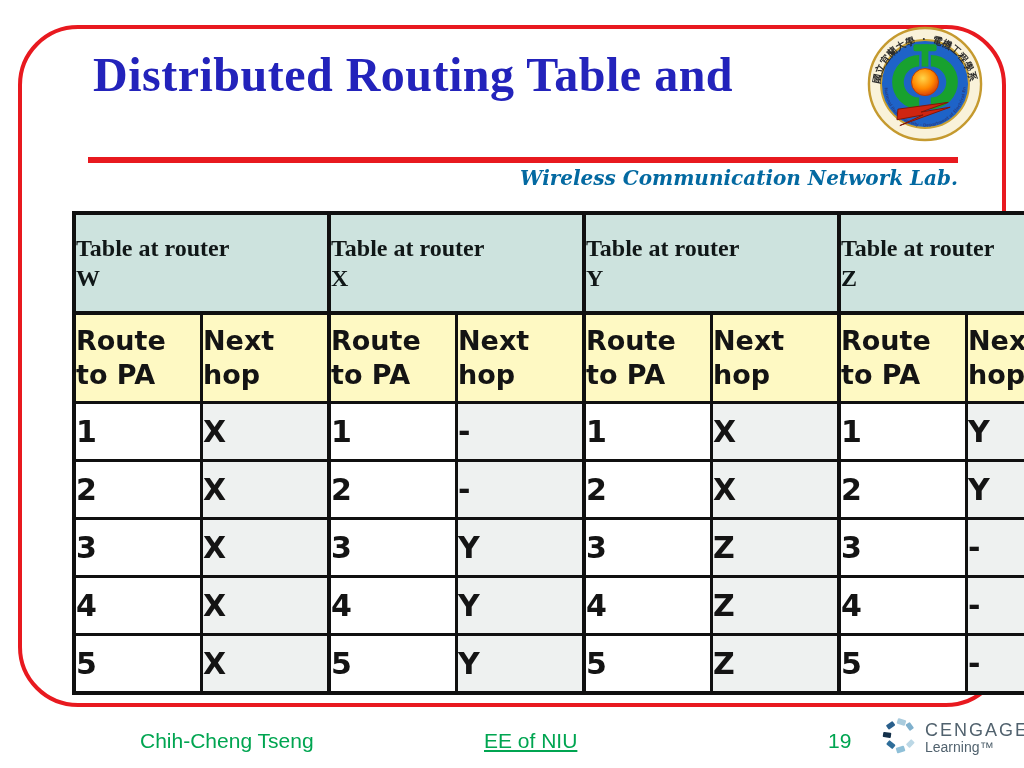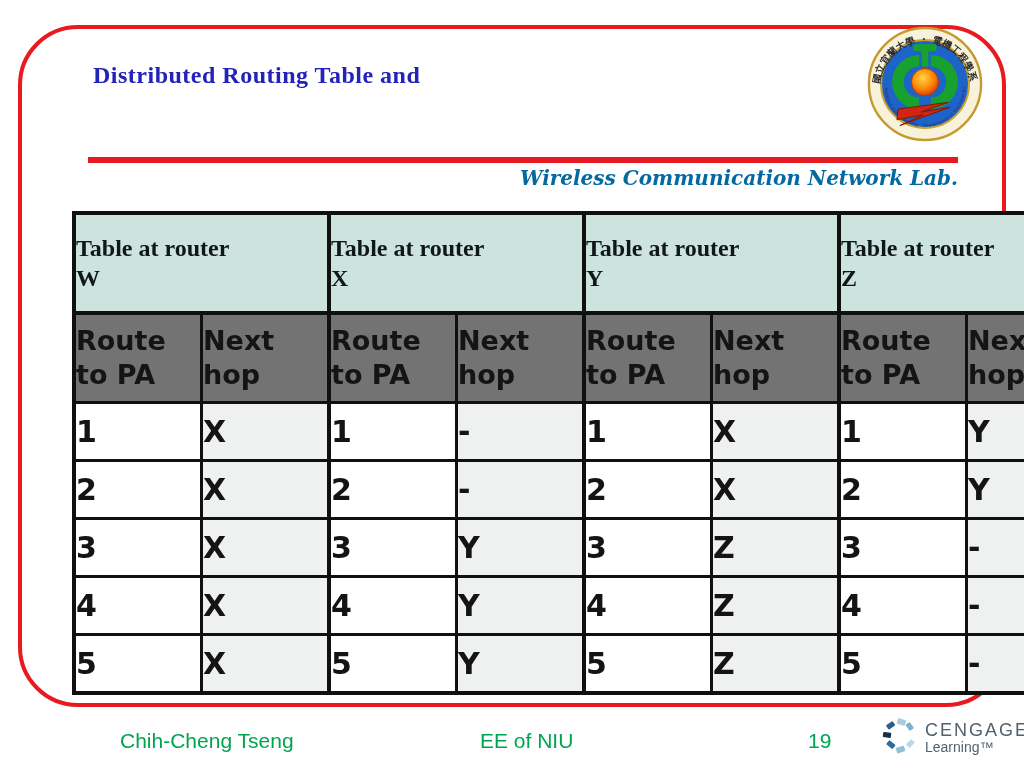--- a/index.html
+++ b/index.html
@@ -8,21 +8,21 @@
     overflow:hidden; font-family:"Liberation Sans", sans-serif;
   }
   .frame {
     position:absolute; left:18px; top:25px; width:988px; height:682px;
     box-sizing:border-box; border:4px solid #e8191f; border-radius:60px;
     z-index:1;
   }
   .title {
     position:absolute; left:93px; top:50px; margin:0; z-index:2;
     font-family:"Liberation Serif", serif; font-weight:700;
-    font-size:24px; line-height:50px; color:#2323bb; letter-spacing:0.5px;
+    font-size:48px; line-height:50px; color:#2323bb; letter-spacing:0.5px;
   }
   .title span { display:block; }
   .title-rule {
     position:absolute; left:88px; top:157px; width:870px; height:6px;
     background:#e8191f; z-index:2;
   }
   .lab {
     position:absolute; top:166px; right:66px; z-index:2;
     font-family:"DejaVu Serif", serif; font-style:italic; font-weight:700;
     font-size:20px; color:#0369a1;
@@ -35,37 +35,38 @@
     border:4px solid #101010; background:#fff;
   }
   .rt th, .rt td { border:3px solid #101010; padding:0; }
   .rt tr.r-group th {
     height:96px; background:#cde3de; border-width:4px;
     font-family:"Liberation Serif", serif; font-weight:700;
     font-size:24px; line-height:30px; color:#101717;
   }
   .rt tr.r-group th span { display:block; }
   .rt tr.r-cols th {
-    height:86px; background:#737373;
+    height:86px; background:#fef9c3;
     font-family:"DejaVu Sans", sans-serif; font-weight:700;
     font-size:27px; line-height:34px; color:#141414; white-space:pre-line;
   }
   .rt td {
     height:55px; font-family:"DejaVu Sans", sans-serif; font-weight:700;
     font-size:30px; color:#141414; background:#ffffff;
   }
   .rt td.gray { background:#eef1f0; }
   .rt .gstart { border-left-width:4px; }
 
   .ftext {
     position:absolute; top:729px; z-index:2; font-size:21px; color:#00a551;
     font-family:"Liberation Sans", sans-serif;
+    margin-left:20px;
   }
   .f-author { left:120px; }
-  .f-affil  { left:480px; }
+  .f-affil  { left:464px;text-decoration:underline; }
   .f-page   { left:808px; }
   .cengage {
     position:absolute; left:882px; top:717px; z-index:2;
     display:flex; align-items:center; gap:5px;
   }
   .cengage .btxt { display:flex; flex-direction:column; }
   .cengage .bname {
     font-size:18px; letter-spacing:2px; color:#51626e; line-height:19px;
     font-family:"Liberation Sans", sans-serif;
   }

